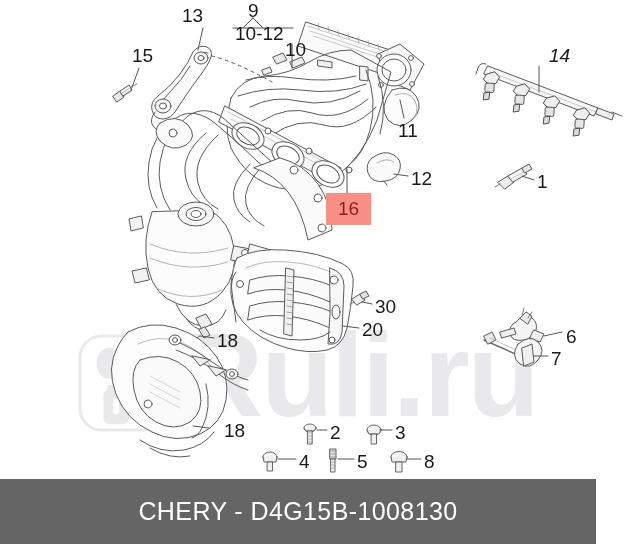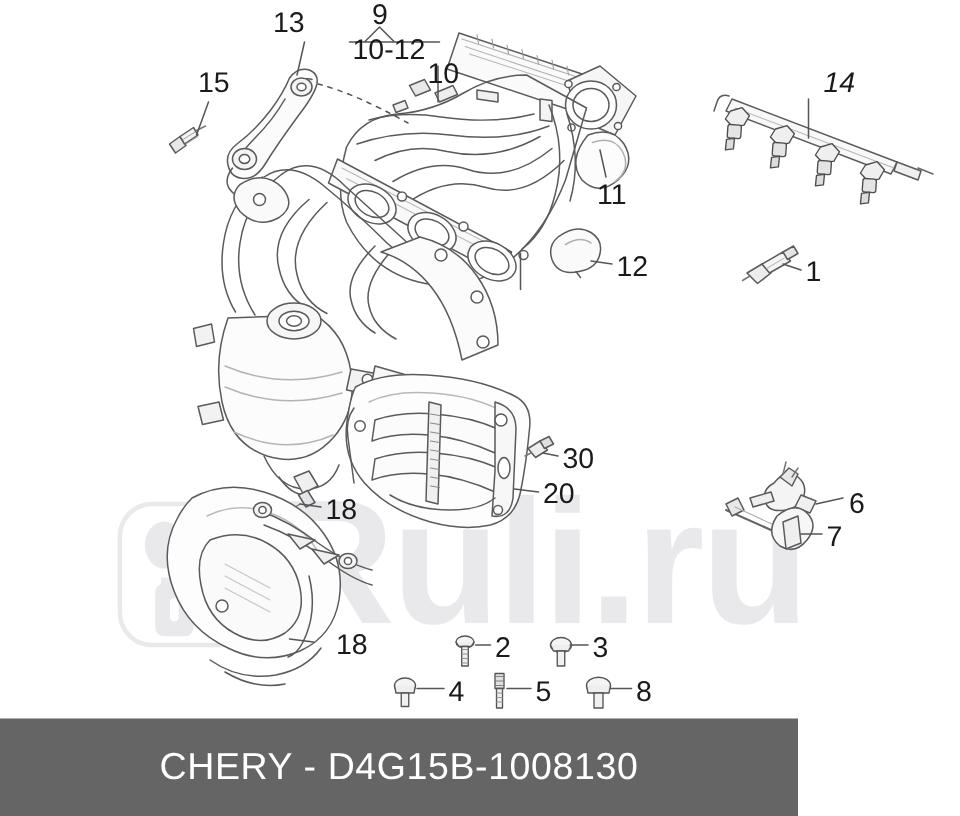--- a/index.html
+++ b/index.html
@@ -62,21 +62,21 @@
   .callout.hl{
     color:#8b1d1d;
     background:#fa8f86;
     padding:6px 12px 7px 12px;
     font-size:19px;
   }
   
   #footer{
     position:absolute;
     left:0;top:479px;
-    width:532px;height:65px;
+    width:596px;height:65px;
     background:#656565;
     display:flex;
     align-items:center;
     justify-content:center;
     z-index:5;
   }
   #footer .caption{
     color:#ffffff;
     font-family:"Liberation Sans", sans-serif;
     font-size:25px;
@@ -387,20 +387,21 @@
 
   <div class="callout" style="left:132px;top:46px;text-align:right;">15</div>
   <div class="callout" style="left:182px;top:6px;text-align:center;">13</div>
   <div class="callout" style="left:248px;top:1px;">9</div>
   <div class="callout" style="left:235px;top:24px;">10-12</div>
   <div class="callout" style="left:285px;top:16px;margin-top:24px;">10</div>
   <div class="callout" style="left:549px;top:46px;font-style:italic;">14</div>
   <div class="callout" style="left:398px;top:121px;">11</div>
   <div class="callout" style="left:411px;top:169px;">12</div>
   <div class="callout" style="left:537px;top:172px;">1</div>
+  <div class="callout hl" style="left:326px;top:193px;">16</div>
   <div class="callout" style="left:375px;top:297px;">30</div>
   <div class="callout" style="left:362px;top:320px;">20</div>
   <div class="callout" style="left:566px;top:327px;">6</div>
   <div class="callout" style="left:551px;top:349px;">7</div>
   <div class="callout" style="left:217px;top:331px;">18</div>
   <div class="callout" style="left:212px;top:421px;margin-left:12px;">18</div>
   <div class="callout" style="left:330px;top:423px;">2</div>
   <div class="callout" style="left:395px;top:423px;">3</div>
   <div class="callout" style="left:299px;top:452px;">4</div>
   <div class="callout" style="left:357px;top:452px;">5</div>

